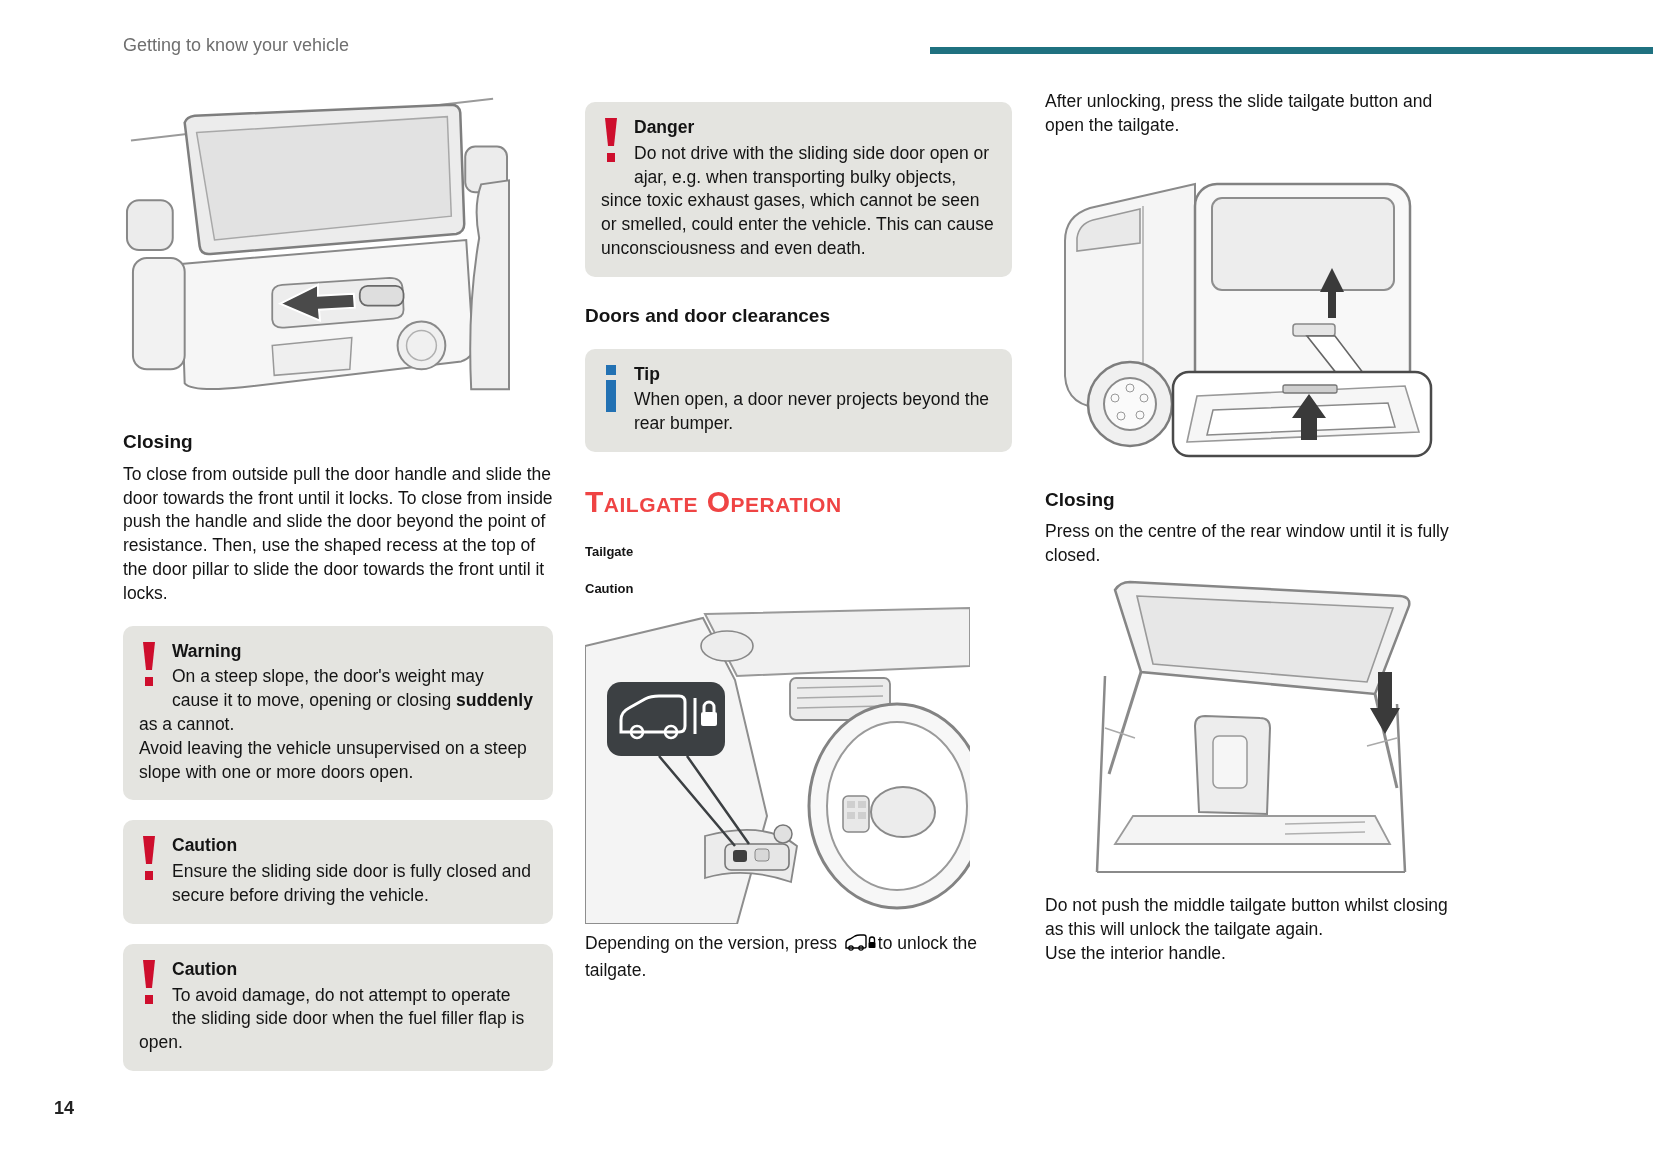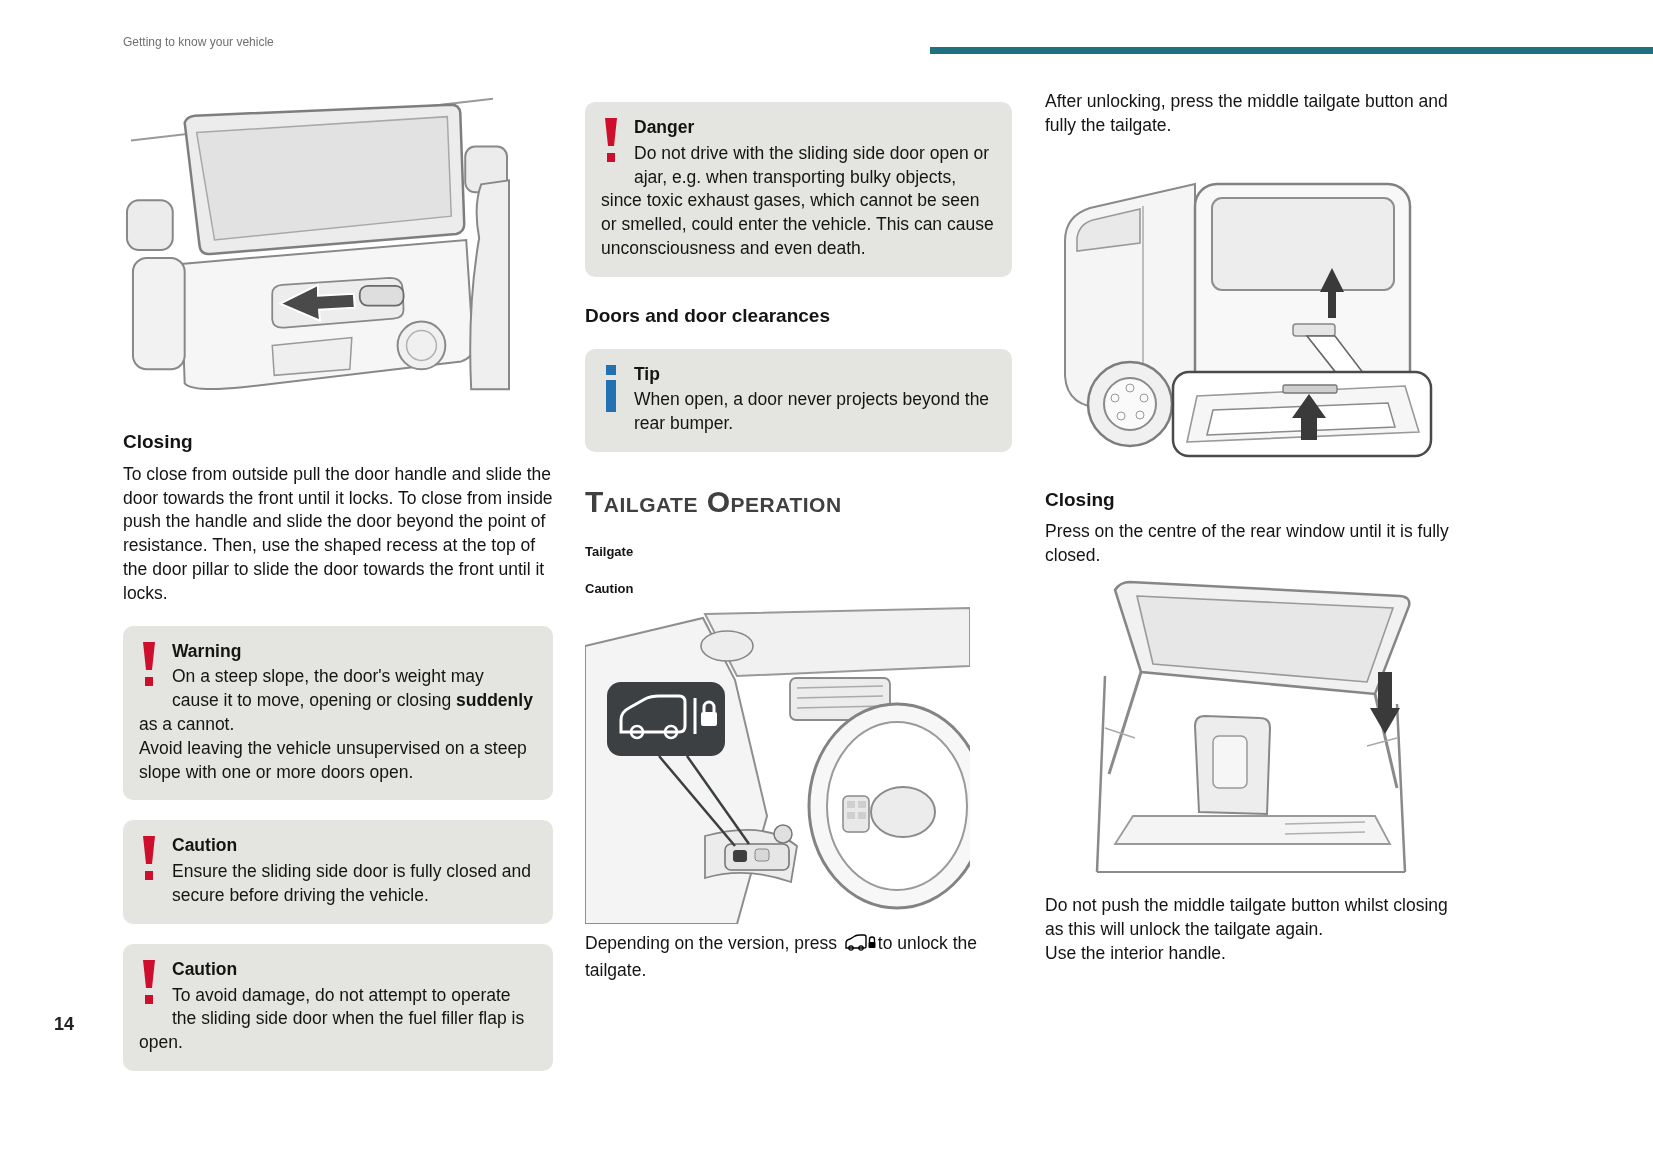--- a/index.html
+++ b/index.html
@@ -1,35 +1,35 @@
 <!DOCTYPE html>
 <html><head>
 <meta charset="utf-8">
 <style>
   html,body { margin:0; padding:0; background:#fff; }
   .page {
     position:relative; width:1653px; height:1165px; background:#fff;
     font-family:"Liberation Sans", sans-serif; color:#141414; overflow:hidden;
   }
-  .running-header { position:absolute; left:123px; top:35px; font-size:12px; color:#6f6f6f; }
+  .running-header { position:absolute; left:123px; top:35px; font-size:18px; color:#6f6f6f; }
   .accent-bar { position:absolute; left:930px; top:47px; width:723px; height:7px;
     background:var(--accent-teal,#1f7180); }
-  .page-number { position:absolute; left:54px; top:1014px; font-size:18px; font-weight:bold; color:#222; }
+  .page-number { position:absolute; left:54px; top:1098px; font-size:18px; font-weight:bold; color:#222; }
 
   .col { position:absolute; font-size:17.5px; line-height:1.36; }
   .col1 { left:123px; top:88px;  width:430px; }
   .col2 { left:585px; top:94px;  width:427px; }
   .col3 { left:1045px; top:90px; width:423px; }
 
   p { margin:8px 0; }
   h3.sub { font-size:19px; font-weight:bold; margin:26px 0 8px; }
   h4.subhead { font-size:13px; font-weight:bold; margin:20px 0 6px; }
   h2.section-heading {
     font-size:30px; font-weight:bold; font-variant:small-caps; letter-spacing:0.5px;
-    margin:30px 0 6px; color:#404040;
+    margin:30px 0 6px; color:#ef4444;
   }
 
   .notice {
     background:var(--notice-bg,#e4e4e0); border-radius:10px;
     padding:14px 18px 16px 16px; margin:20px 0 18px; overflow:hidden;
   }
   .notice:first-child { margin-top:8px; }
   .notice-icon { float:left; width:20px; height:47px; margin:2px 13px 2px 0; }
   .notice-icon svg { width:100%; height:100%; }
   .danger-color { color:var(--danger-red,#ce0e2d); }
@@ -185,21 +185,21 @@
             <circle cx="7" cy="16" r="2.2" fill="none" stroke="#000" stroke-width="1.2"></circle>
             <circle cx="17" cy="16" r="2.2" fill="none" stroke="#000" stroke-width="1.2"></circle>
             <path d="M25.5 10 v-2.5 a2.5 2.5 0 0 1 5 0 V10" fill="none" stroke="#000" stroke-width="1.4"></path>
             <rect x="24.5" y="10" width="7" height="6" rx="1" fill="#000"></rect>
           </svg></span><span>to unlock the tailgate.</span>
     </p>
   </div>
 
   <div class="col col3">
 
-    <p style="margin-top:0">After unlocking, press the middle tailgate button and fully the tailgate.</p>
+    <p style="margin-top:0">After unlocking, press the slide tailgate button and open the tailgate.</p>
 
     <figure class="fig fig3">
       <svg viewBox="0 0 395 315">
         <path d="M20 95 Q20 70 45 62 L150 38 L150 262 L60 262 Q22 262 20 230 Z" fill="#f5f5f5" stroke="#8a8a8a" stroke-width="2"></path>
         <path d="M32 92 Q34 78 48 74 L95 63 L95 97 L32 105 Z" fill="#e9e9e9" stroke="#999" stroke-width="1.6"></path>
         <line x1="98" y1="60" x2="98" y2="218" stroke="#aaa" stroke-width="1.5"></line>
         <rect x="150" y="38" width="215" height="226" rx="22" fill="#f8f8f8" stroke="#828282" stroke-width="2.5"></rect>
         <rect x="167" y="52" width="182" height="92" rx="10" fill="#ededed" stroke="#8e8e8e" stroke-width="2"></rect>
         <line x1="150" y1="238" x2="365" y2="238" stroke="#a8a8a8" stroke-width="1.5"></line>
         <rect x="248" y="178" width="42" height="12" rx="3" fill="#e5e5e5" stroke="#888" stroke-width="1.5"></rect>

